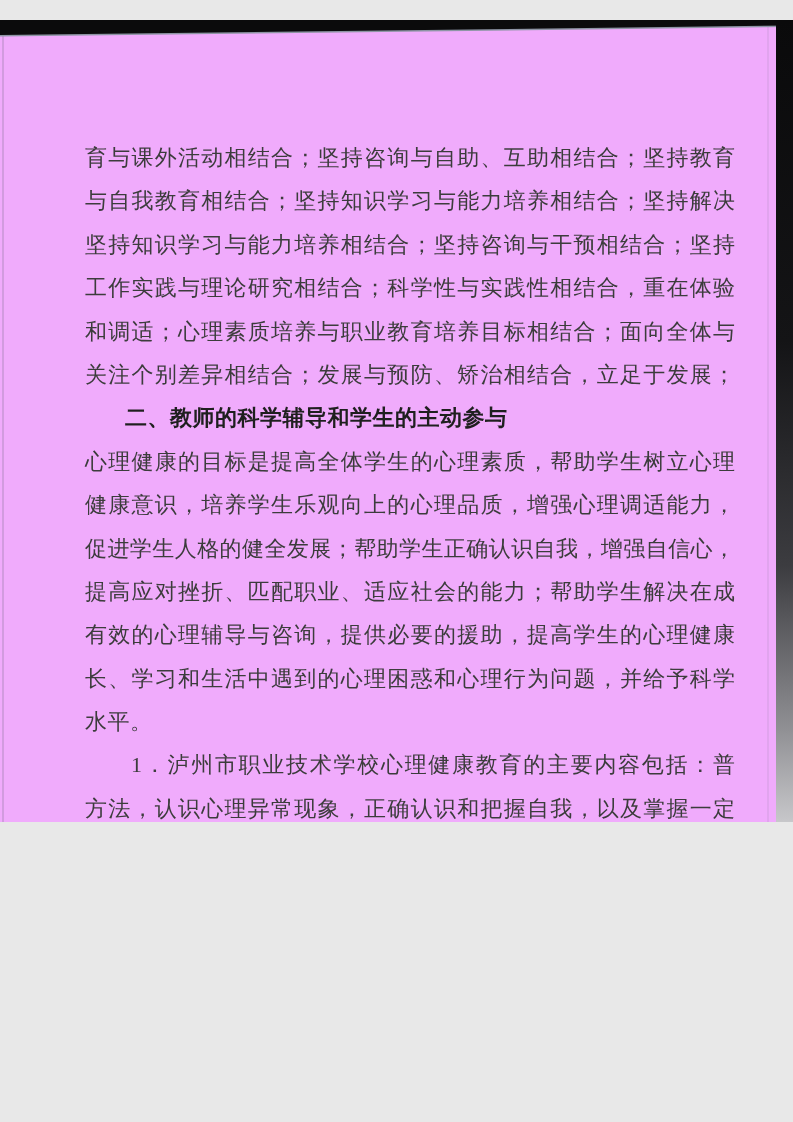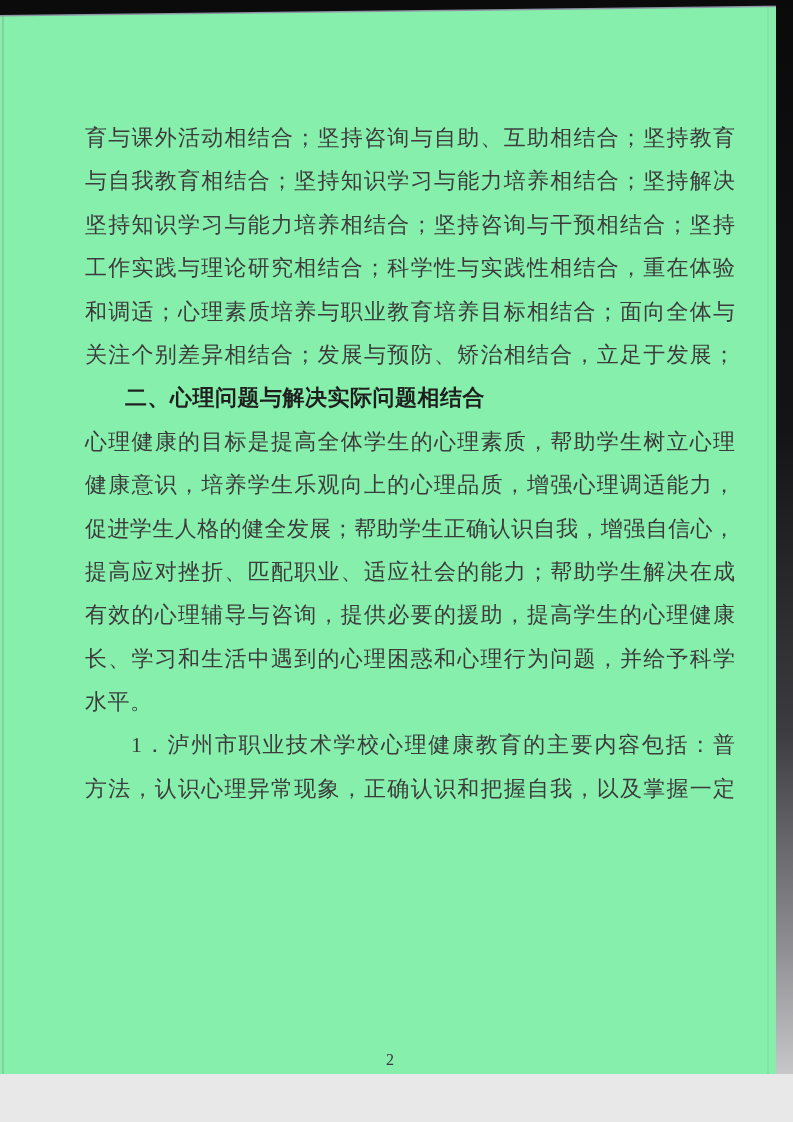--- a/index.html
+++ b/index.html
@@ -1,21 +1,22 @@
 <!DOCTYPE html>
 <html><head>
 <meta charset="utf-8">
 <style>
   html,body{margin:0;padding:0;background:#e8e8e8;}
   .page{
     position:relative;
-    width:793px;height:1074px;
-    background:#86efac;
+    width:793px;height:802px;
+    background:#f0abfc;
     overflow:hidden;
     font-family:"Liberation Serif","DejaVu Serif",serif;
+    margin-top:20px;
   }
   
   .scan-top-under{
     position:absolute;left:0;top:0;width:100%;height:18px;
     background:#8e95a5;
     clip-path:polygon(0 0,100% 0,100% 7px,0 16.5px);
     z-index:1;
   }
   .scan-top{
     position:absolute;left:0;top:0;width:100%;height:17px;
@@ -76,21 +77,21 @@
 
   <div class="text-col">
 
     <div class="tl">育与课外活动相结合；坚持咨询与自助、互助相结合；坚持教育</div>
     <div class="tl">与自我教育相结合；坚持知识学习与能力培养相结合；坚持解决</div>
     <div class="tl">坚持知识学习与能力培养相结合；坚持咨询与干预相结合；坚持</div>
     <div class="tl">工作实践与理论研究相结合；科学性与实践性相结合，重在体验</div>
     <div class="tl">和调适；心理素质培养与职业教育培养目标相结合；面向全体与</div>
     <div class="tl">关注个别差异相结合；发展与预防、矫治相结合，立足于发展；</div>
 
-    <div class="heading">二、心理问题与解决实际问题相结合</div>
+    <div class="heading">二、教师的科学辅导和学生的主动参与</div>
 
     <div class="tl">心理健康的目标是提高全体学生的心理素质，帮助学生树立心理</div>
     <div class="tl">健康意识，培养学生乐观向上的心理品质，增强心理调适能力，</div>
     <div class="tl">促进学生人格的健全发展；帮助学生正确认识自我，增强自信心，</div>
     <div class="tl">提高应对挫折、匹配职业、适应社会的能力；帮助学生解决在成</div>
     <div class="tl">有效的心理辅导与咨询，提供必要的援助，提高学生的心理健康</div>
     <div class="tl">长、学习和生活中遇到的心理困惑和心理行为问题，并给予科学</div>
     <div class="tl end">水平。</div>
 
     <div class="tl indent">1．泸州市职业技术学校心理健康教育的主要内容包括：普</div>

